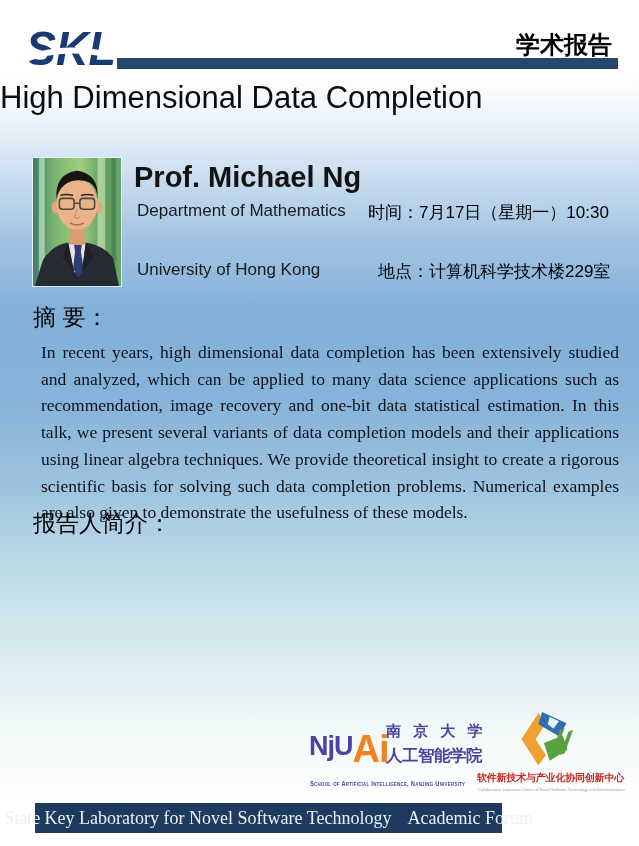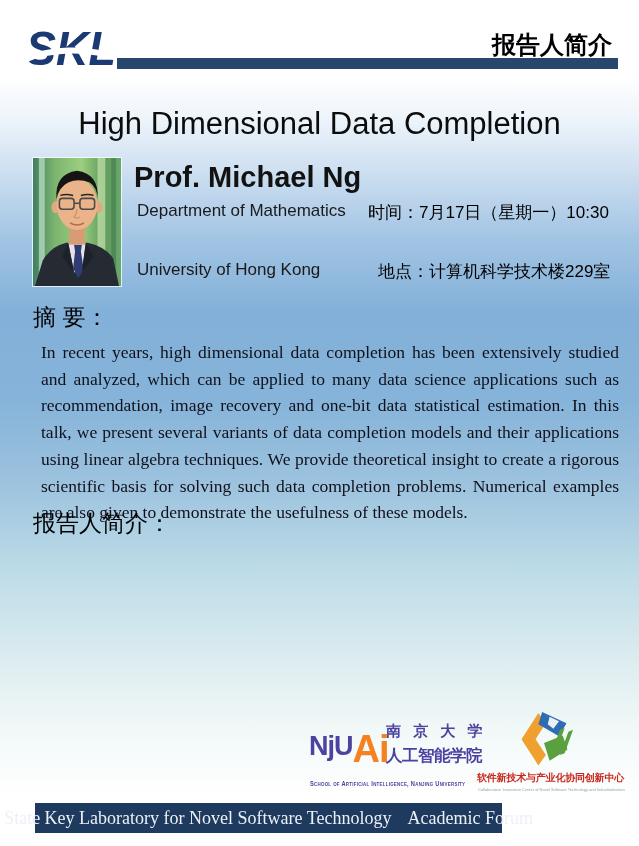--- a/index.html
+++ b/index.html
@@ -13,21 +13,21 @@
       #85b3d9 47%, #9cc2de 57%,
       #bcdbe7 67%, #d9ebef 77%,
       #f1f8f8 86%, #ffffff 94%, #ffffff 100%);
   }
   
   .skl-logo{position:absolute;left:24px;top:22px;width:94px;height:52px;}
   .lab-name{position:absolute;left:129px;top:29px;font-size:24px;font-weight:700;letter-spacing:.5px;white-space:nowrap;}
   .forum-type{position:absolute;right:27px;top:29px;font-size:24px;font-weight:700;white-space:nowrap;}
   .header-bar{position:absolute;left:117px;top:58px;width:501px;height:11px;background:#27476f;}
   
-  .title{position:absolute;left:0;top:106px;width:100%;text-align:center;font-size:31px;color:#0c0c0c;white-space:nowrap;}
+  .title{position:absolute;left:0;top:80px;width:100%;text-align:left;font-size:31px;color:#0c0c0c;white-space:nowrap;}
   
   .photo{position:absolute;left:32px;top:157px;width:90px;height:130px;border:1px solid rgba(255,255,255,.75);box-sizing:border-box;}
   .photo svg{display:block;width:100%;height:100%;}
   .speaker-name{position:absolute;left:134px;top:161px;font-size:29px;font-weight:700;color:#121212;white-space:nowrap;}
   .speaker-dept{position:absolute;left:137px;top:201px;font-size:17px;color:#1a1a1a;white-space:nowrap;}
   .speaker-univ{position:absolute;left:137px;top:260px;font-size:17px;color:#1a1a1a;white-space:nowrap;}
   .meta-time{position:absolute;left:368px;top:201px;font-size:17px;white-space:nowrap;}
   .meta-loc{position:absolute;left:378px;top:260px;font-size:17px;white-space:nowrap;text-align:right;}
   
   .sec-heading{position:absolute;left:33px;font-size:23px;color:#000;white-space:nowrap;}
@@ -69,21 +69,21 @@
 <body>
 
 <div class="page">
 
   <div class="skl-logo">
     <svg viewBox="0 0 94 52" xmlns="http://www.w3.org/2000/svg">
       <text x="47" y="43" text-anchor="middle" font-family="'Liberation Sans',sans-serif" font-size="48" font-weight="900" font-style="italic" fill="#1b3a74" textLength="90" lengthAdjust="spacingAndGlyphs">SKL</text>
       <path d="M-4,40 C 22,26 66,24 98,38" stroke="#ffffff" stroke-width="6" fill="none"></path>
     </svg>
   </div>
-  <div class="forum-type">报告人简介</div>
+  <div class="forum-type">学术报告</div>
   <div class="header-bar"></div>
 
   <div class="title">High Dimensional Data Completion</div>
 
   <div class="photo">
     <svg viewBox="0 0 90 130" xmlns="http://www.w3.org/2000/svg" preserveAspectRatio="none">
       <defs>
         <linearGradient id="pbg" x1="0" y1="0" x2="1" y2="0">
           <stop offset="0" stop-color="#3f7f63"></stop>
           <stop offset=".25" stop-color="#7db56f"></stop>

